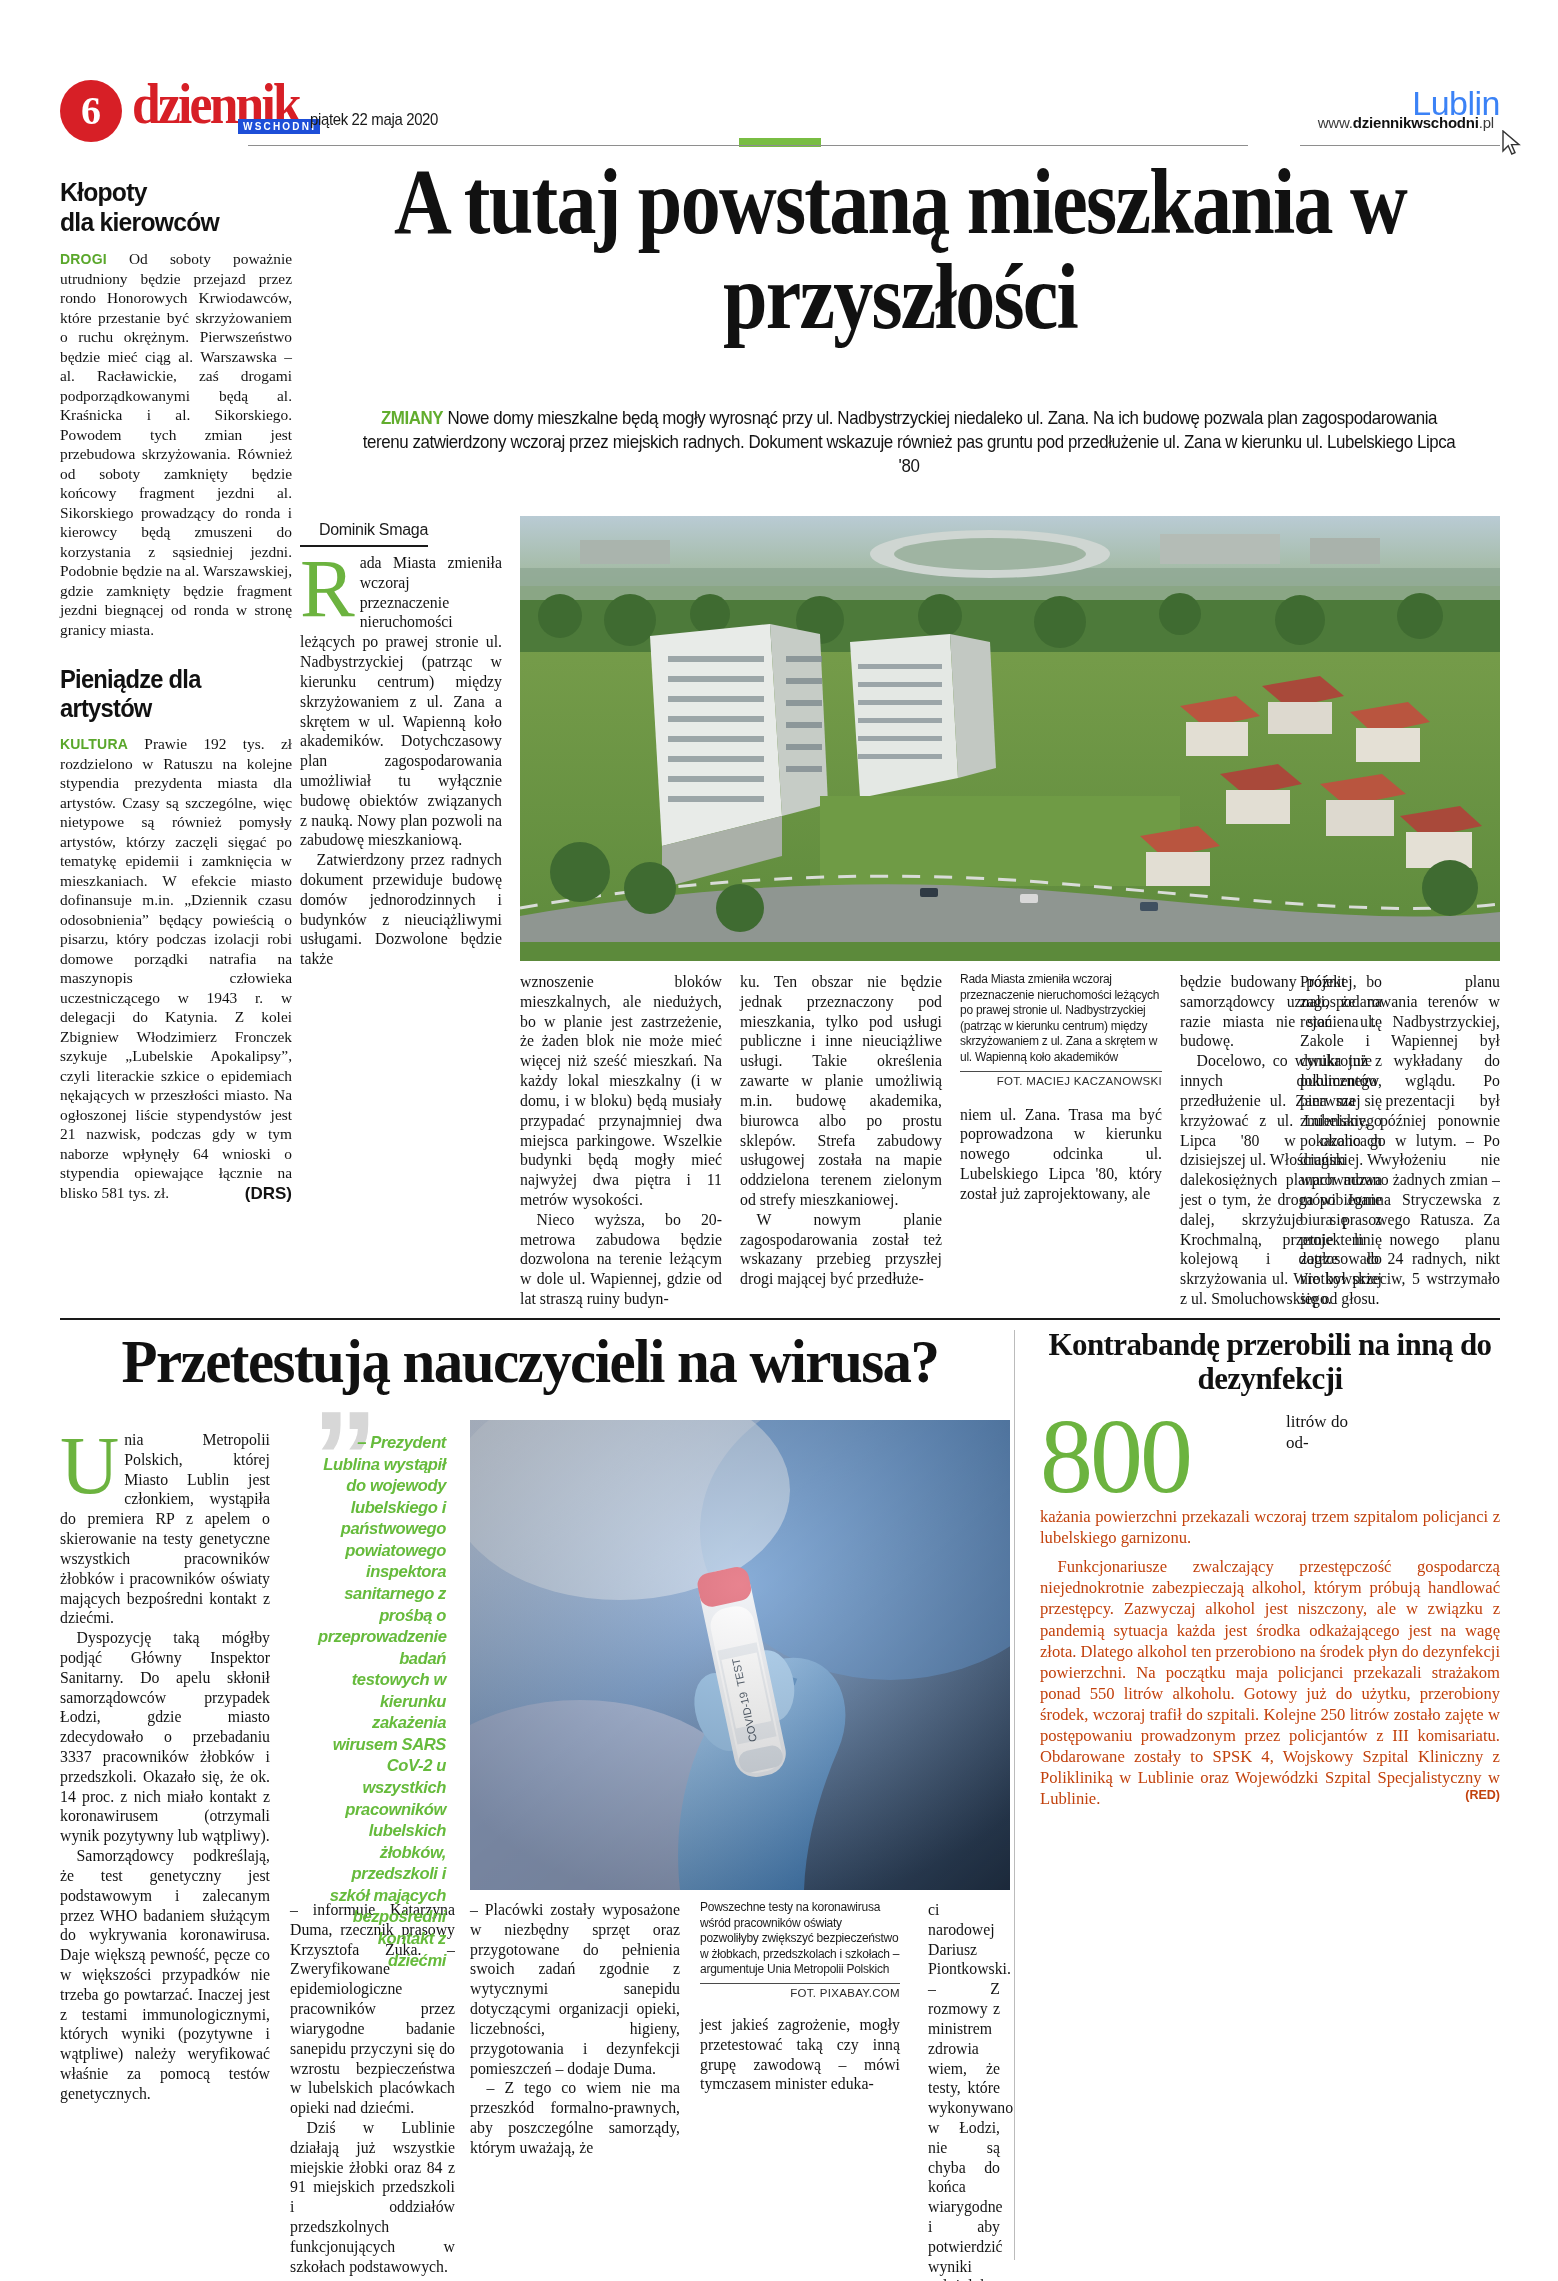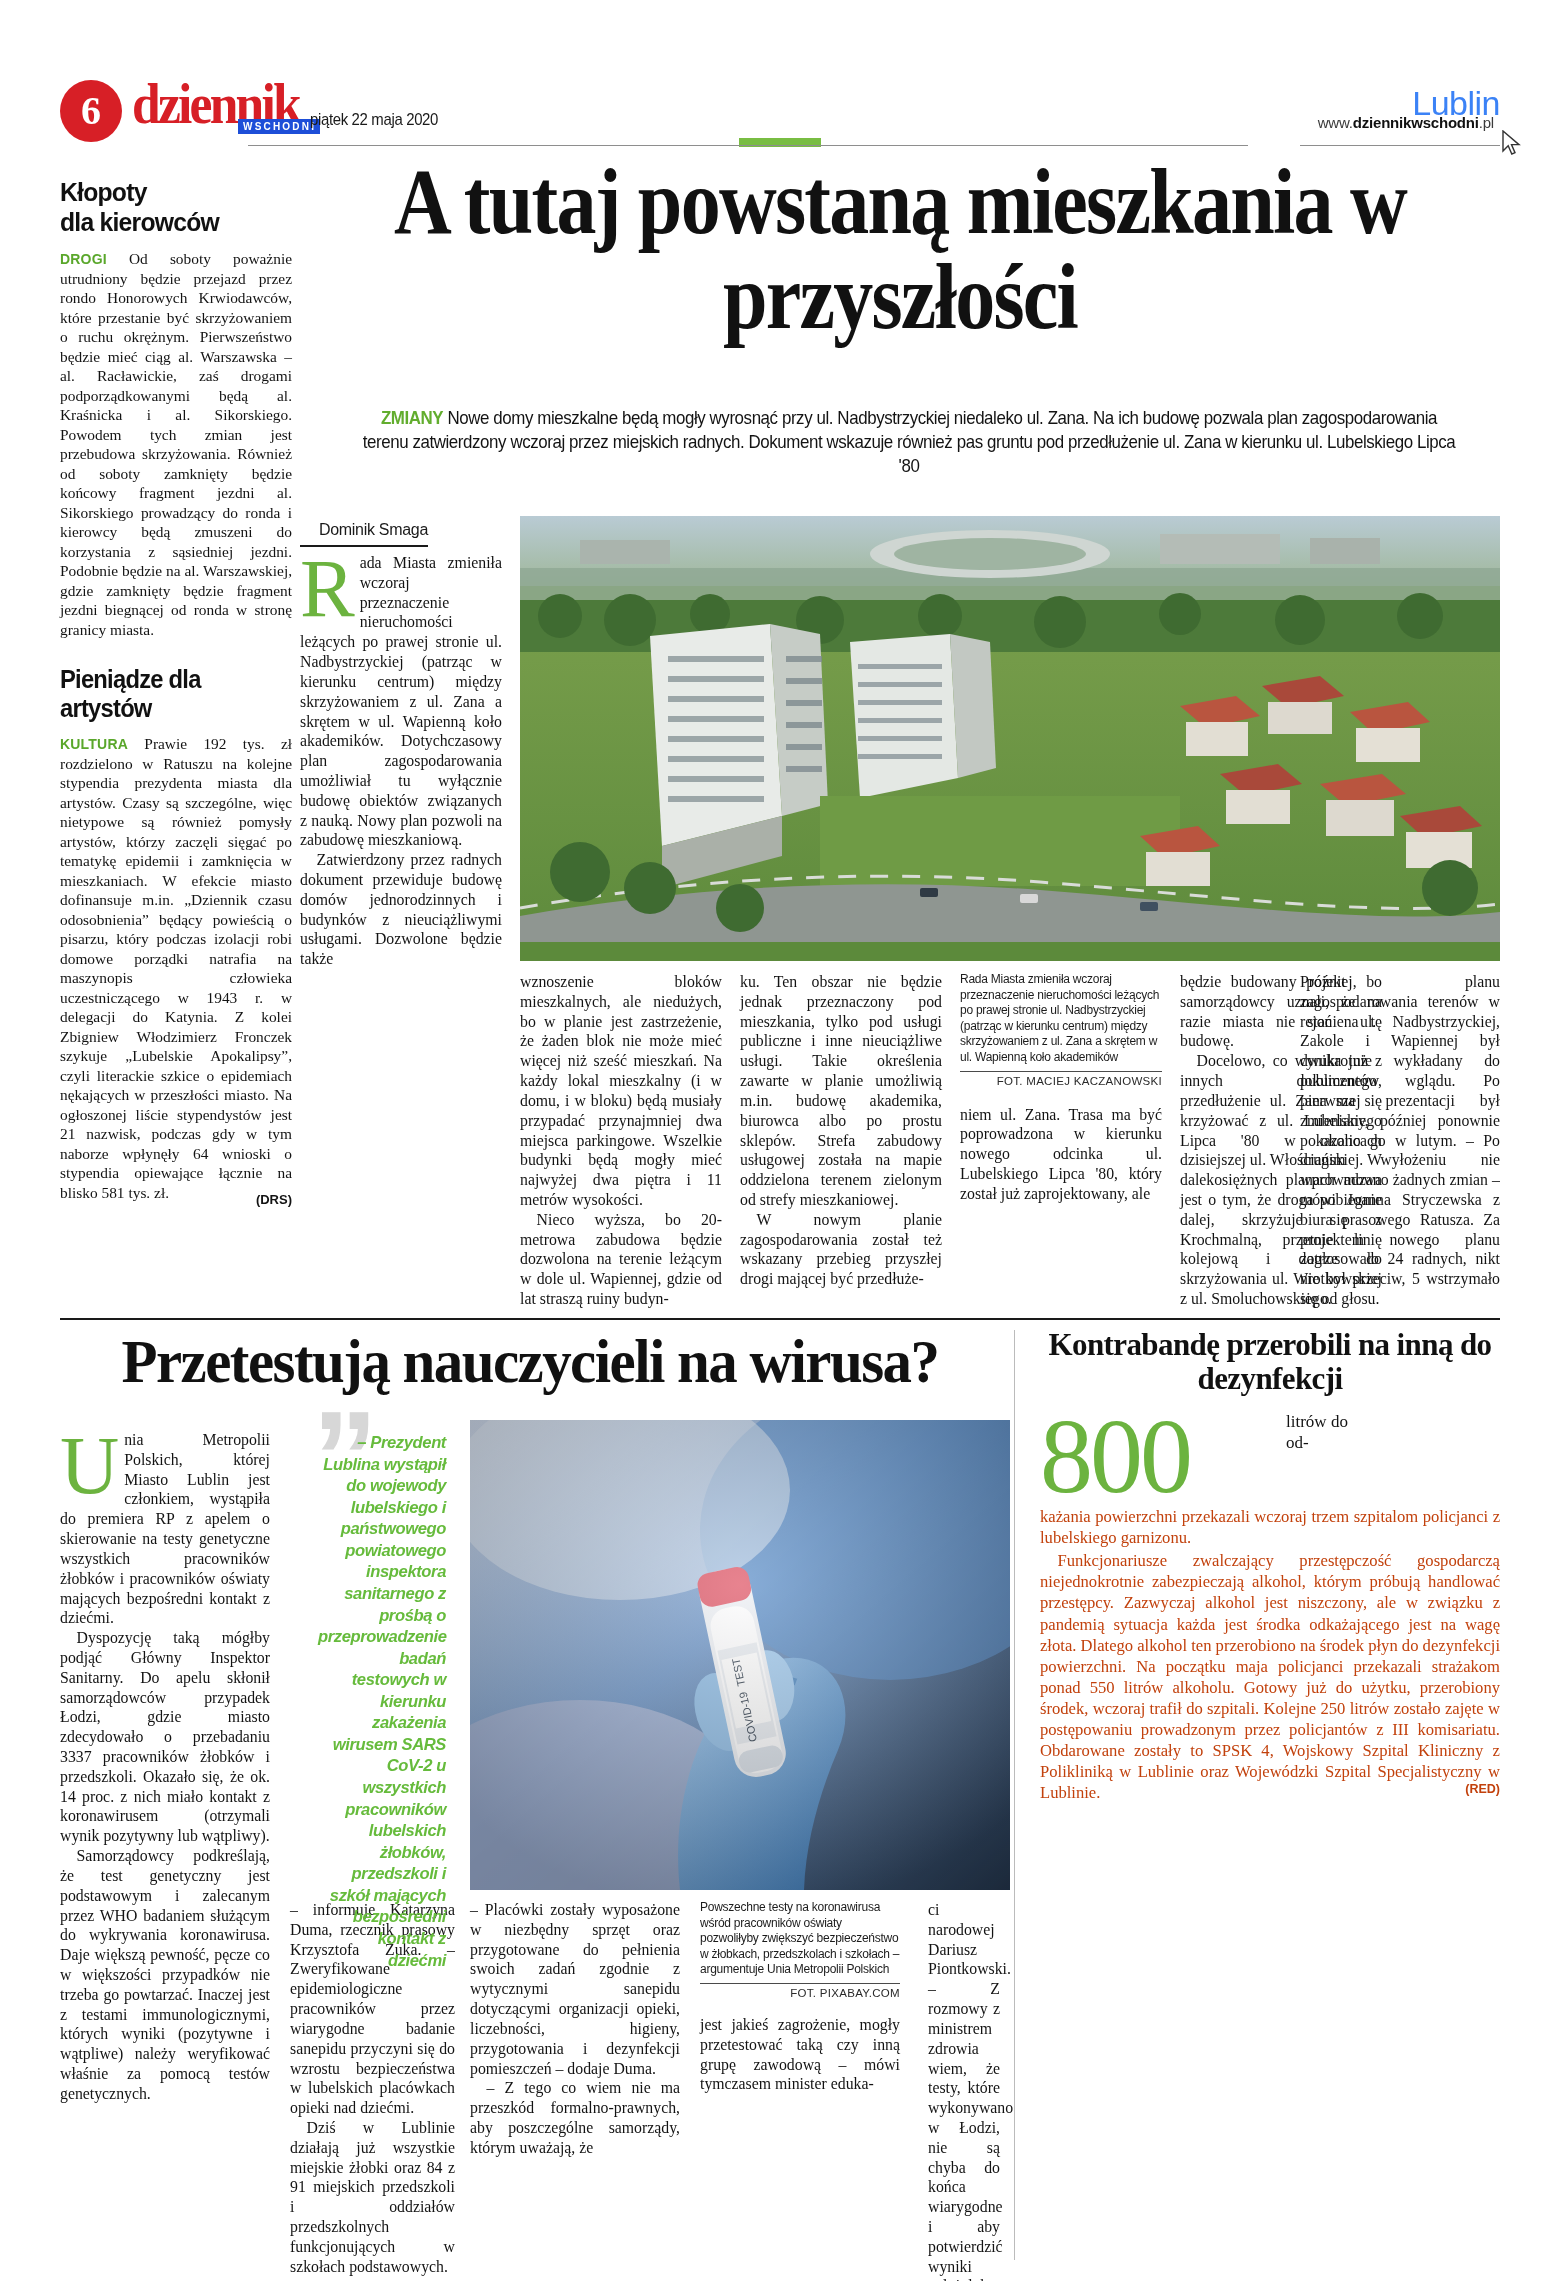--- a/index.html
+++ b/index.html
@@ -70,21 +70,21 @@
     color:#111;letter-spacing:-0.8px;margin-bottom:12px;
     transform:scaleX(0.95);transform-origin:left top;
   }
   .rail-head.second{margin-top:26px;font-size:25px;}
   .rail-body{
     font-family:"Liberation Serif",serif;
     font-size:15.4px;line-height:1.265;text-align:justify;
     color:#131313;hyphens:auto;
   }
   .kicker{color:#5aa72b;font-weight:bold;font-family:"Liberation Sans",sans-serif;font-size:14px;letter-spacing:0.2px;}
-  .sig{float:right;font-family:"Liberation Sans",sans-serif;font-weight:bold;font-size:13px;margin-top:9px;}
+  .sig{float:right;font-family:"Liberation Sans",sans-serif;font-weight:bold;font-size:17px;}
 
   
   .lead-head{
     position:absolute;left:300px;top:155px;width:1200px;
     text-align:center;
     font-family:"Liberation Serif",serif;
     font-size:93px;font-weight:bold;line-height:1.02;
     letter-spacing:-2px;color:#111;
     transform:scaleX(0.86);transform-origin:center top;
   }
@@ -466,19 +466,19 @@
     <p class="indent">Dziś w Lublinie działają już wszystkie miejskie żłobki oraz 84 z 91 miejskich przedszkoli i oddziałów przedszkolnych funkcjonujących w szkołach podstawowych.</p>
   </div>
 
   <div class="a3">
     <div class="a3-head">Kontrabandę przerobili na inną do dezynfekcji</div>
     <div class="bignum-wrap">
       <div class="bignum">800</div>
       <div class="bignum-tail">litrów do od-</div>
     </div>
     <div class="a3body">każania powierzchni przekazali wczoraj trzem szpitalom policjanci z lubelskiego garnizonu.</div>
-    <div class="a3body indent" style="margin-top:2px">
+    <div class="a3body indent" style="margin-top:8px">
       <span>Funkcjonariusze zwalczający przestępczość gospodarczą niejednokrotnie zabezpieczają alkohol, którym próbują handlować przestępcy. Zazwyczaj alkohol jest niszczony, ale w związku z pandemią sytuacja każda jest środka odkażającego jest na wagę złota. Dlatego alkohol ten przerobiono na środek płyn do dezynfekcji powierzchni. Na początku maja policjanci przekazali strażakom ponad 550 litrów alkoholu. Gotowy już do użytku, przerobiony środek, wczoraj trafił do szpitali. Kolejne 250 litrów zostało zajęte w postępowaniu prowadzonym przez policjantów z III komisariatu. Obdarowane zostały to SPSK 4, Wojskowy Szpital Kliniczny z Polikliniką w Lublinie oraz Wojewódzki Szpital Specjalistyczny w Lublinie.</span>
       <span class="sig2">(RED)</span>
     </div>
   </div>
 
 </div>
 
 </body></html>

